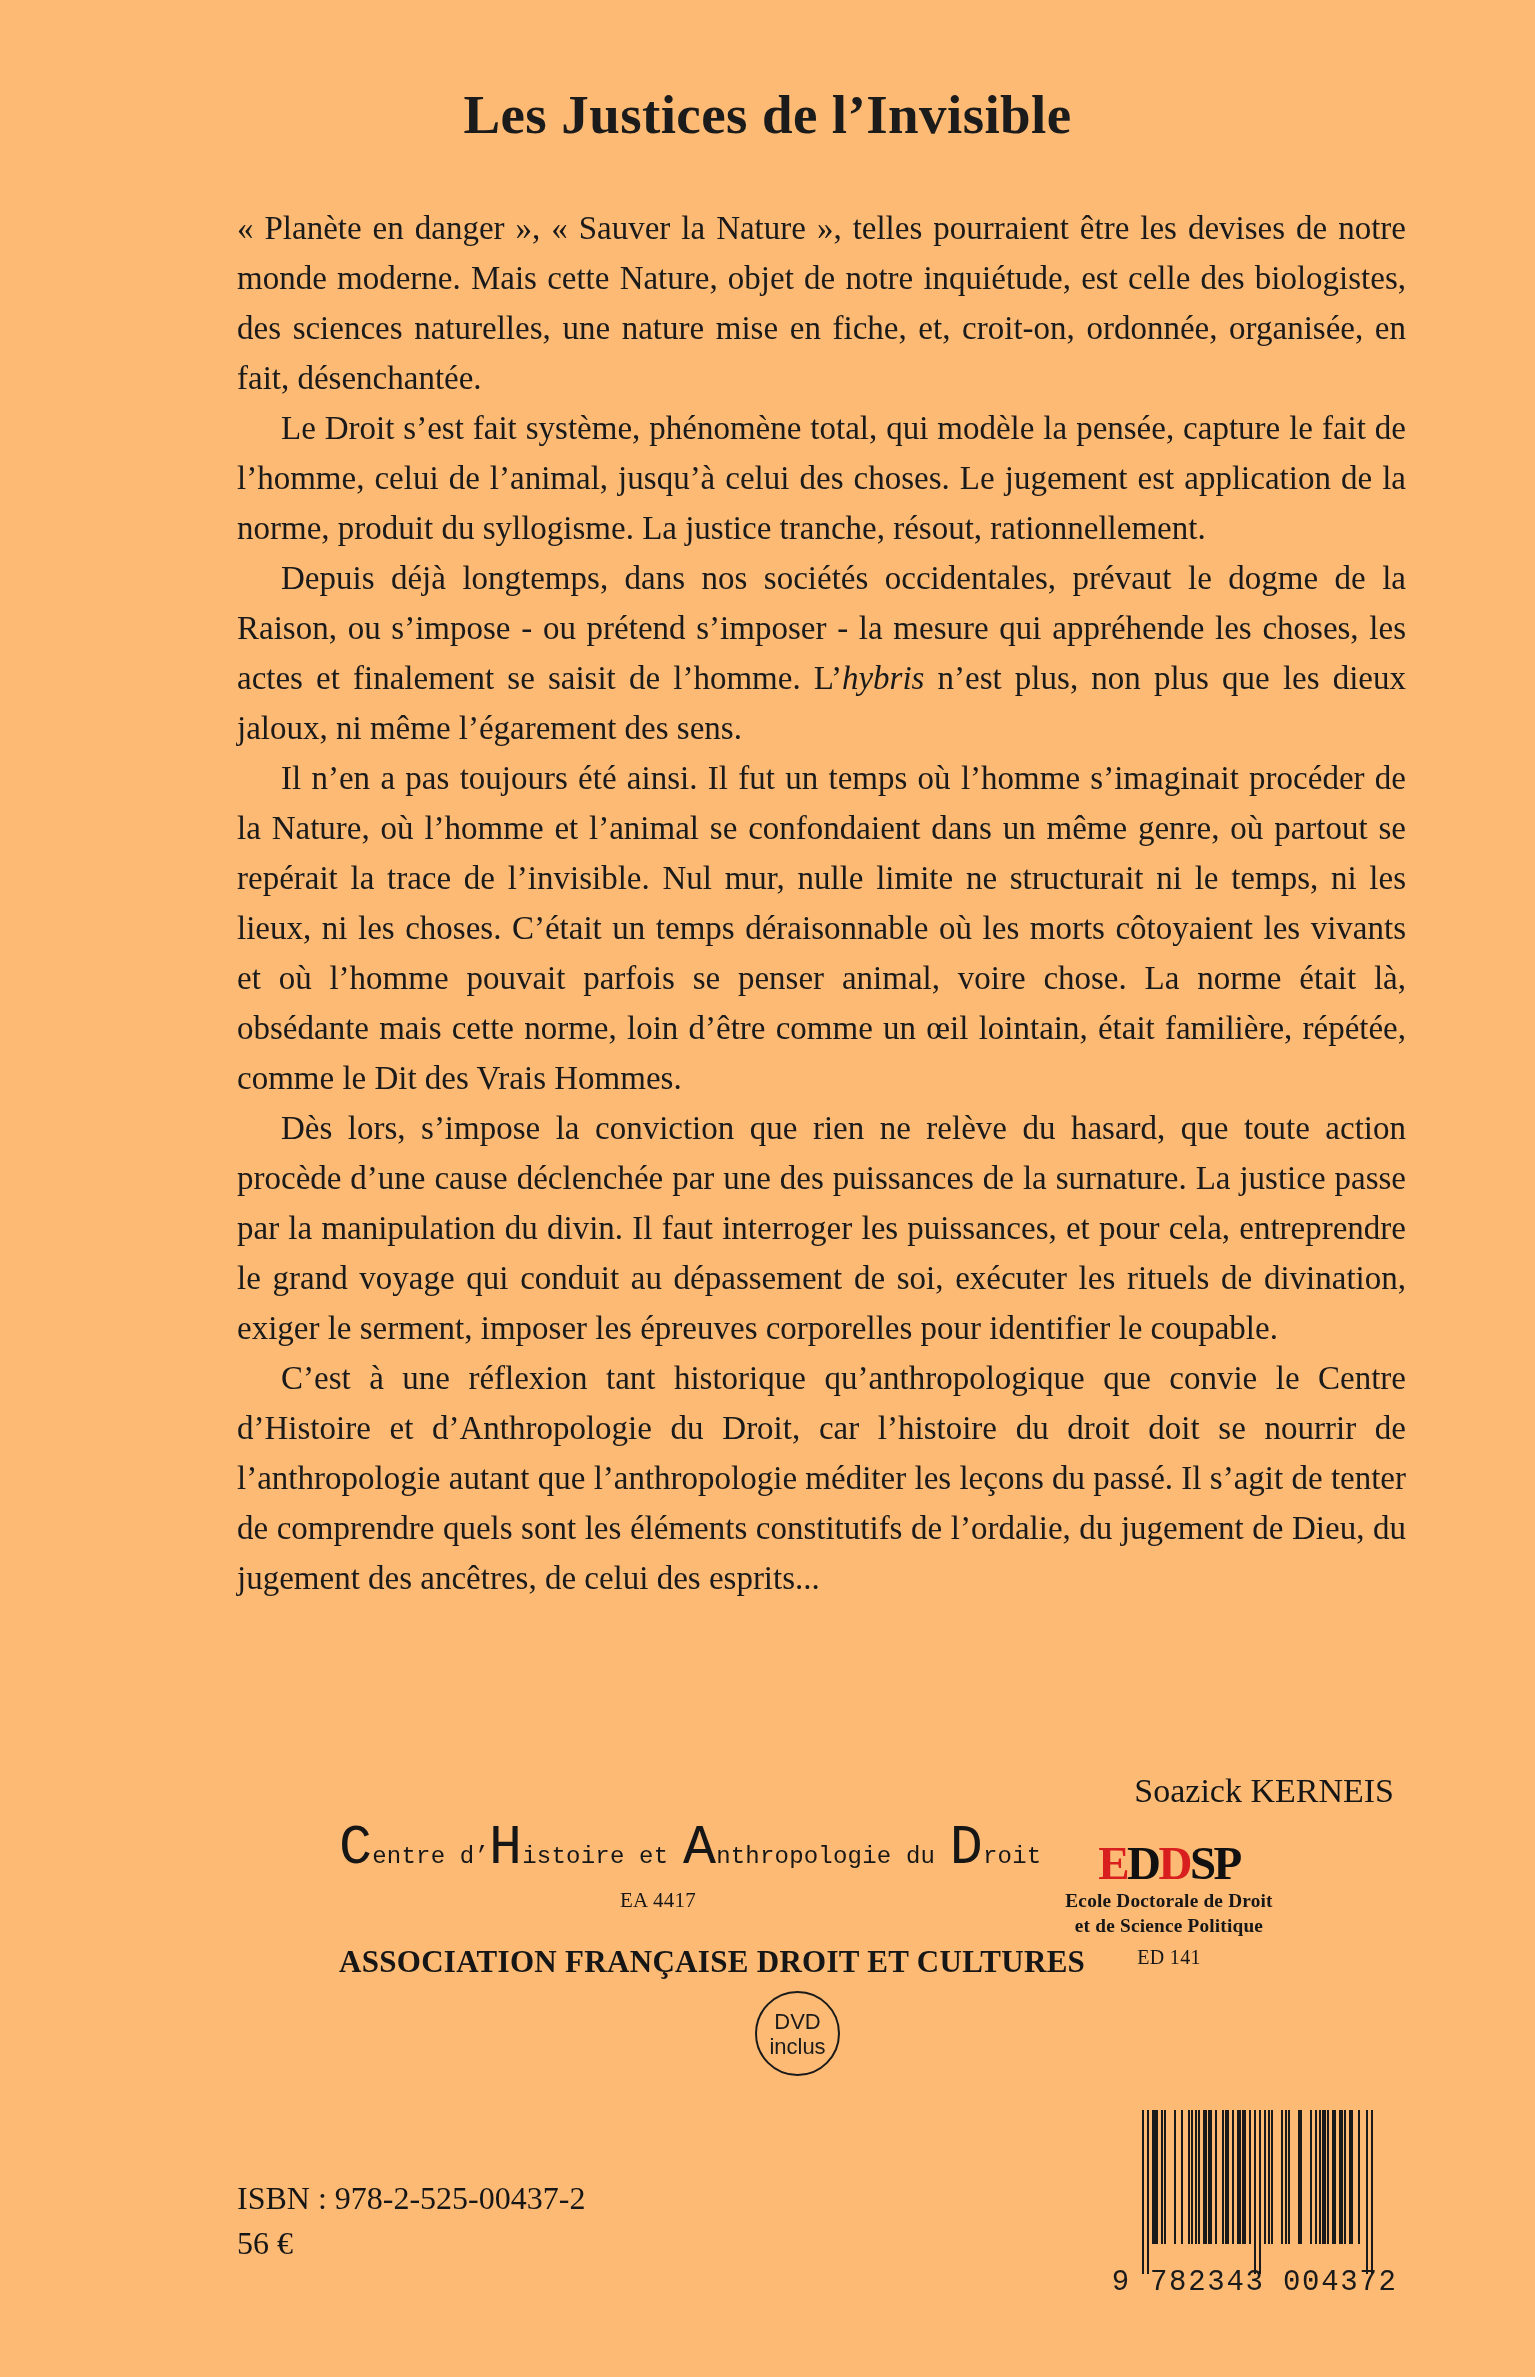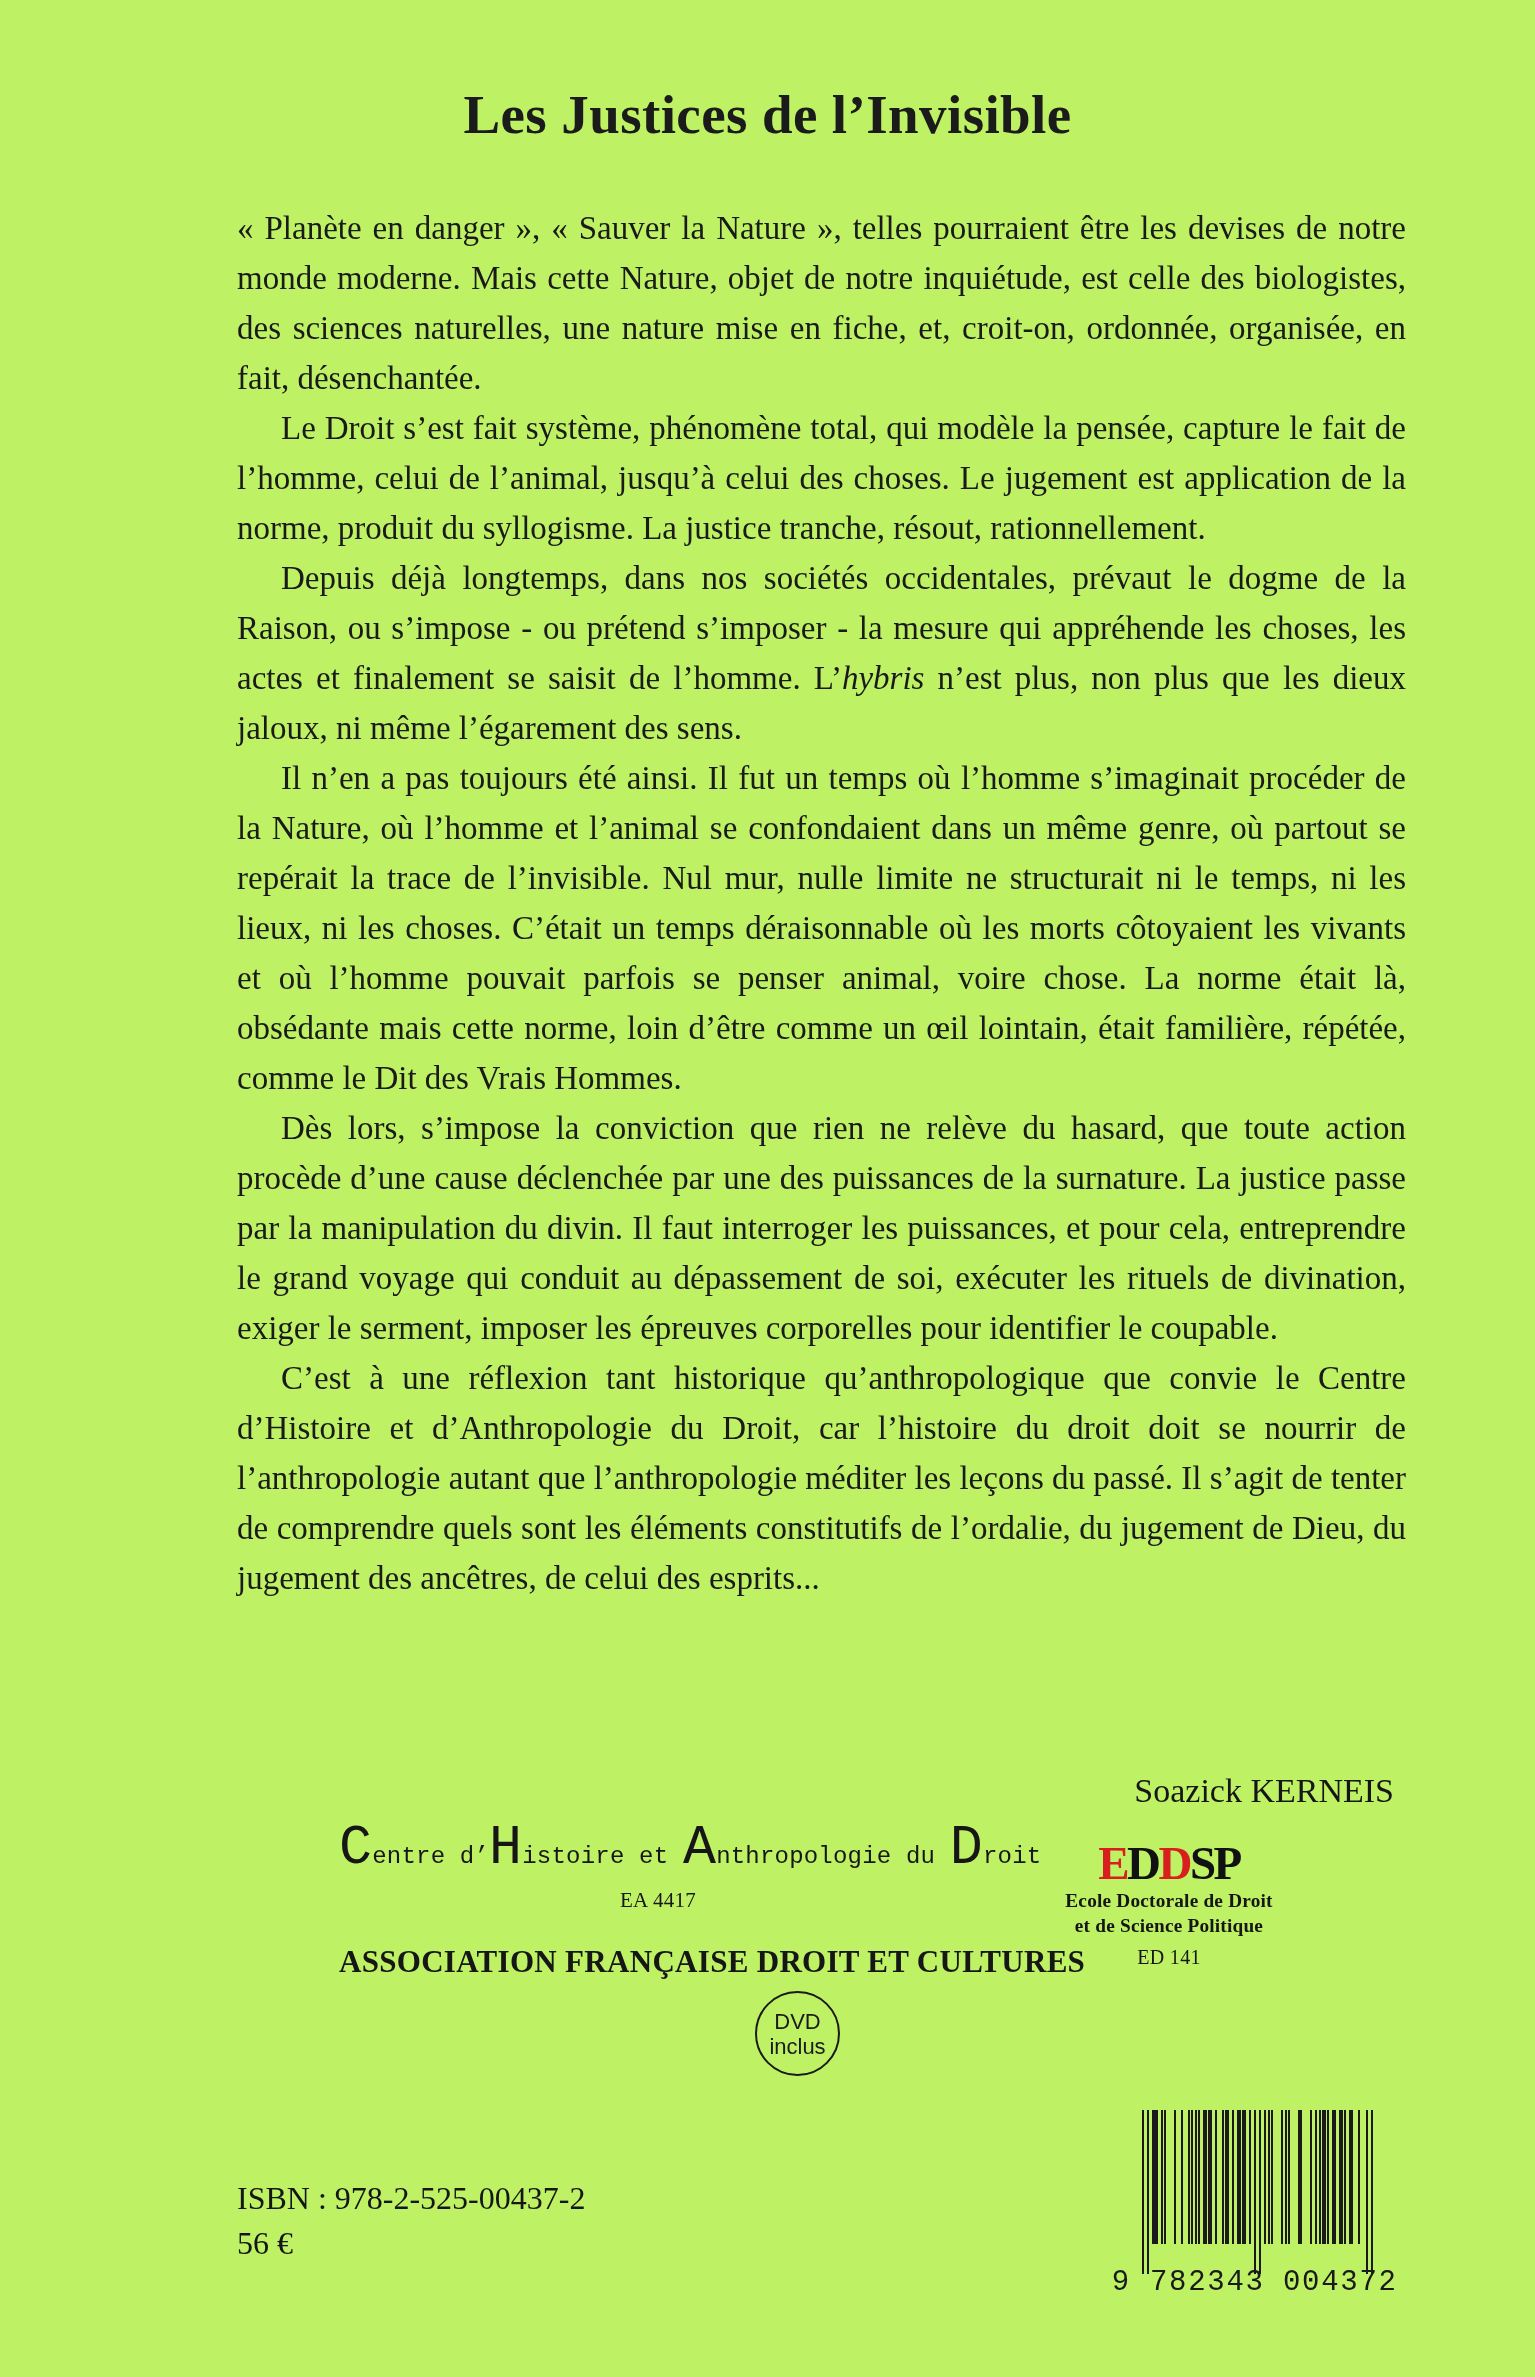--- a/index.html
+++ b/index.html
@@ -13,21 +13,21 @@
     position: relative;
     font-family: "Liberation Serif", serif;
     color: #161616;
     overflow: hidden;
   }
 
   
   .page {
     position: absolute;
     inset: 0;
-    background: #bef264;
+    background: #fdba74;
   }
 
   
   .title {
     position: absolute;
     top: 87px;
     left: 0;
     width: 1535px;
     text-align: center;
     font-family: "Liberation Serif", serif;

